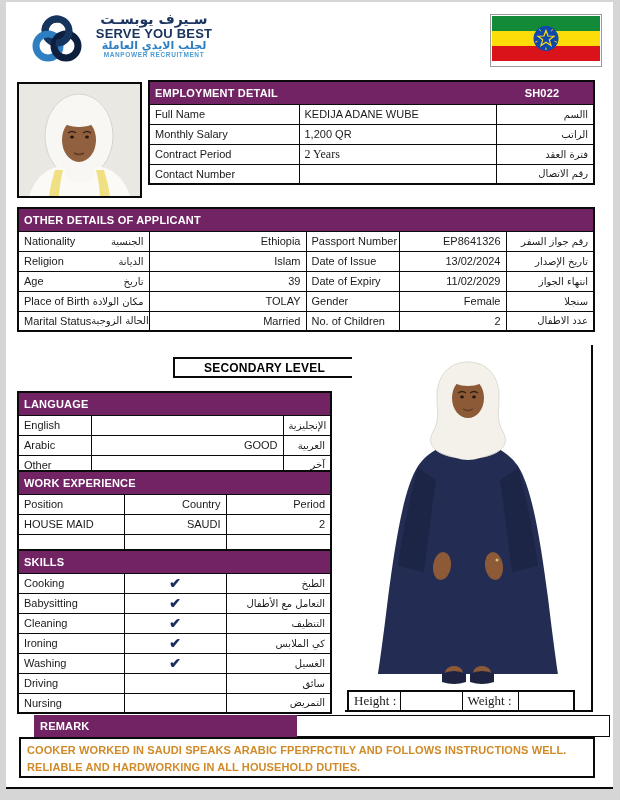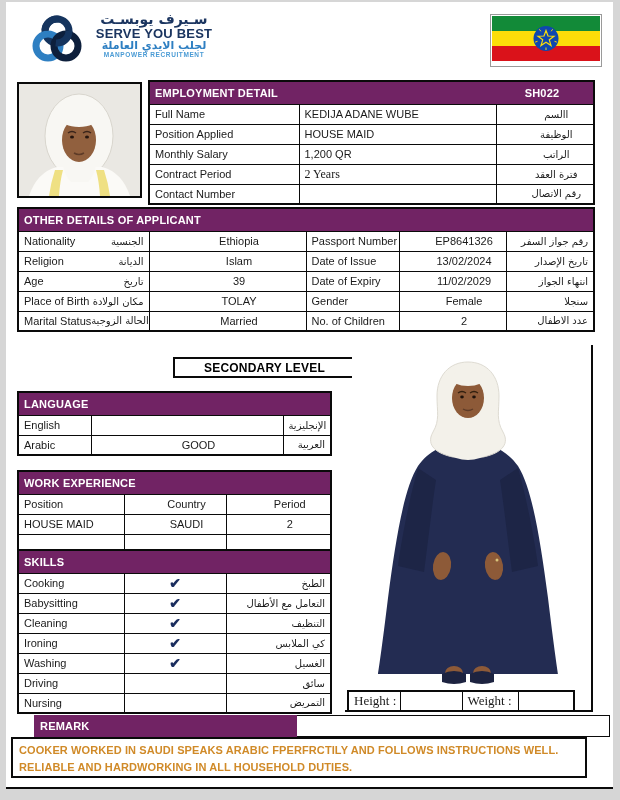--- a/index.html
+++ b/index.html
@@ -37,21 +37,21 @@
     border:1px solid #0a0a0a;
     font-size:11px;color:#1a1a1a;
     height:20px;padding:0 5px;
     overflow:hidden;white-space:nowrap;
     vertical-align:middle;
   }
   tr.hdr td{
     background:var(--purple);color:#fff;
     font-weight:bold;font-size:11px;height:23px;letter-spacing:.2px;
   }
-  .c{text-align:center;padding-left:28px;}
+  .c{text-align:right;padding-left:28px;}
   .ar{font-family:"DejaVu Sans",sans-serif;font-size:10px;}
   .arr{text-align:right;font-family:"DejaVu Sans",sans-serif;font-size:10px;margin-top:11px;}
   .flexcell{display:flex;justify-content:space-between;align-items:center;}
   .serif{font-family:"Liberation Serif",serif;font-size:12px;}
   .check{color:var(--navy);font-size:14px;font-weight:bold;text-align:center;}
 
   
   .edu-label{
     background:var(--purple);color:#fff;font-weight:bold;font-size:11px;
     width:156px;height:21px;display:flex;align-items:center;padding-left:18px;letter-spacing:.2px;margin-top:35px;
@@ -149,25 +149,20 @@
         <span style="width:92px;text-align:center;">SH022</span>
       </div>
     </td>
   </tr>
   <tr>
     <td>Full Name</td>
     <td>KEDIJA  ADANE WUBE</td>
     <td class="c ar">االسم</td>
   </tr>
   <tr>
-    <td>Position Applied</td>
-    <td>HOUSE MAID</td>
-    <td class="c ar">الوظيفة</td>
-  </tr>
-  <tr>
     <td>Monthly Salary</td>
     <td>1,200  QR</td>
     <td class="c ar">الراتب</td>
   </tr>
   <tr>
     <td>Contract Period</td>
     <td class="serif">2 Years</td>
     <td class="c ar">فترة العقد</td>
   </tr>
   <tr>
@@ -271,20 +266,25 @@
   <tr>
     <td>English</td>
     <td class="c"></td>
     <td class="arr">الإنجليزية</td>
   </tr>
   <tr>
     <td>Arabic</td>
     <td class="c">GOOD</td>
     <td class="arr">العربية</td>
   </tr>
+  <tr>
+    <td>Other</td>
+    <td class="c"></td>
+    <td class="arr">آخر</td>
+  </tr>
 </tbody>
   </table>
 
 <table class="abs doc" style="left:17px;top:470px;width:313px;">
   <colgroup>
       <col style="width:106px">
       <col style="width:102px">
       <col style="width:105px">
     </colgroup>
   <tbody>
@@ -402,15 +402,15 @@
     <td>Weight :</td>
     <td></td>
   </tr>
 </tbody>
   </table>
 
 <div class="abs" style="left:17px;top:715px;display:flex;margin-left:17px;">
   <div class="remark-label">REMARK</div>
   <div class="remark-spacer"></div>
 </div>
-<div class="abs remark-box" style="left:11px;top:737px;">
+<div class="abs remark-box" style="left:19px;top:737px;">
   <span>COOKER WORKED IN SAUDI SPEAKS ARABIC FPERFRCTILY AND FOLLOWS INSTRUCTIONS WELL. RELIABLE AND HARDWORKING IN ALL HOUSEHOLD DUTIES.</span>
 </div>
 
 </body></html>

